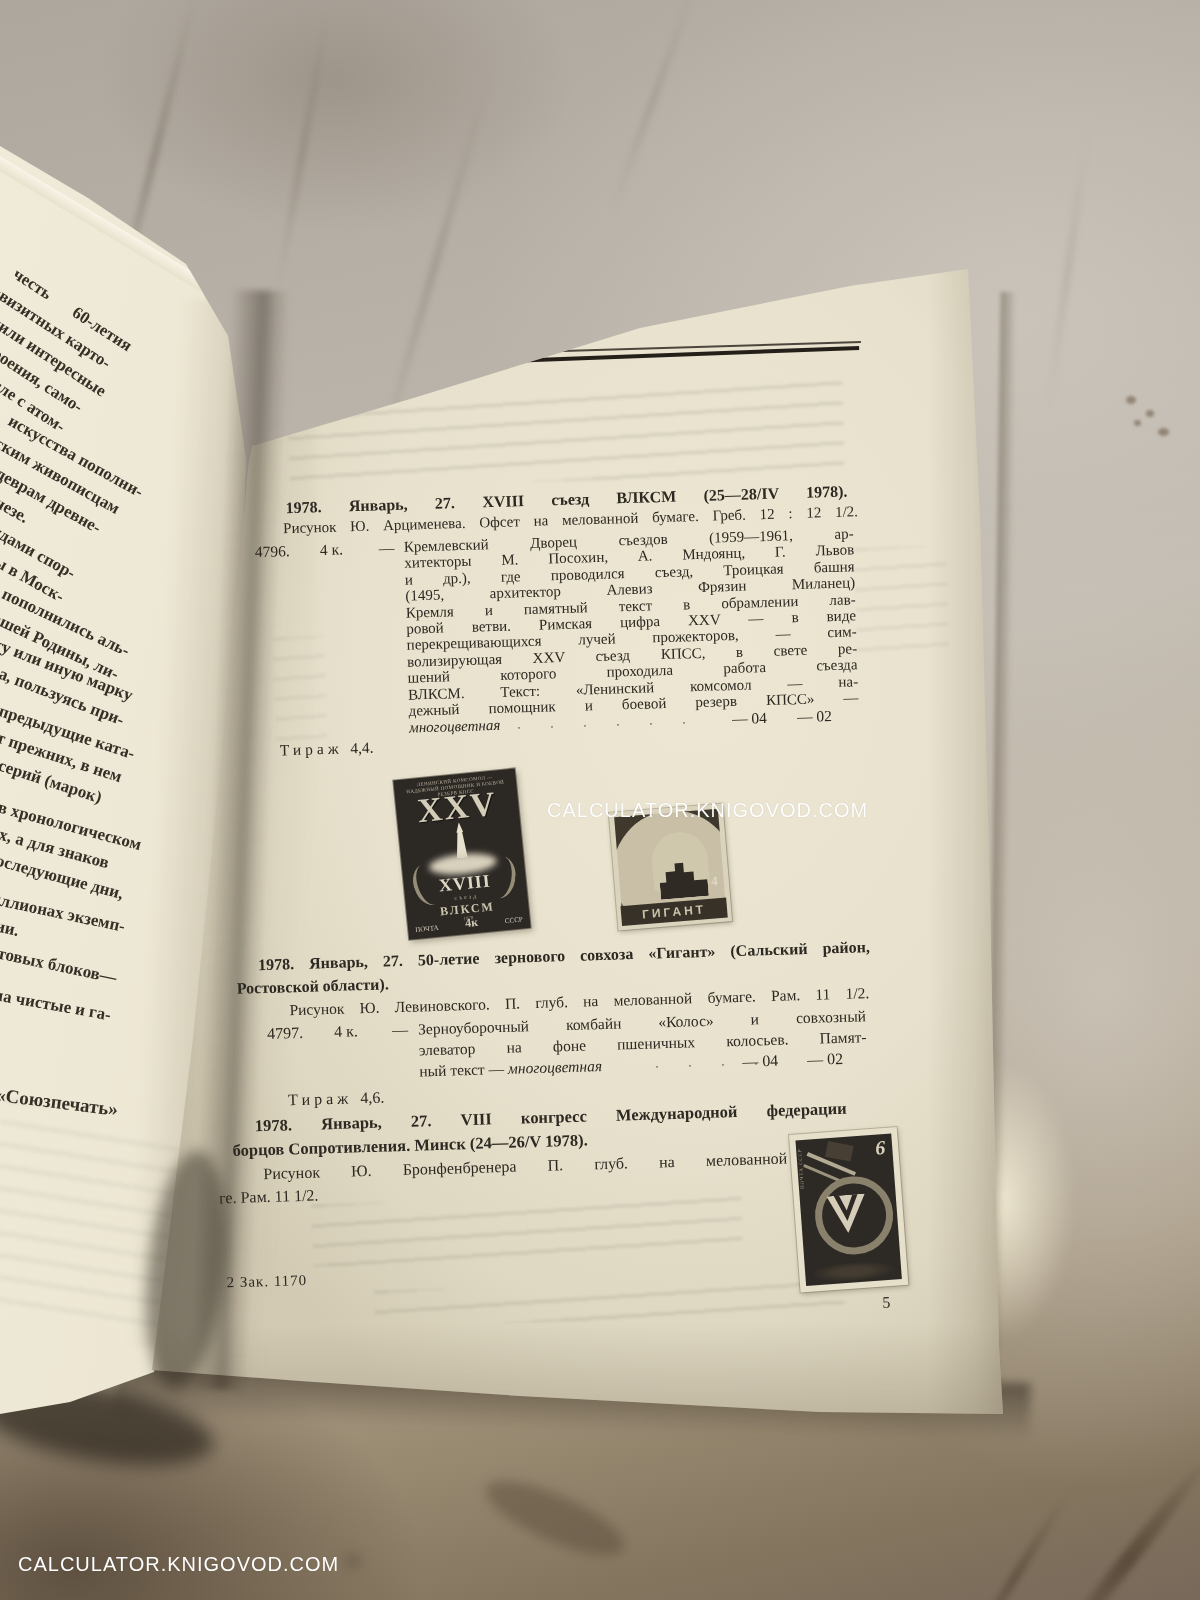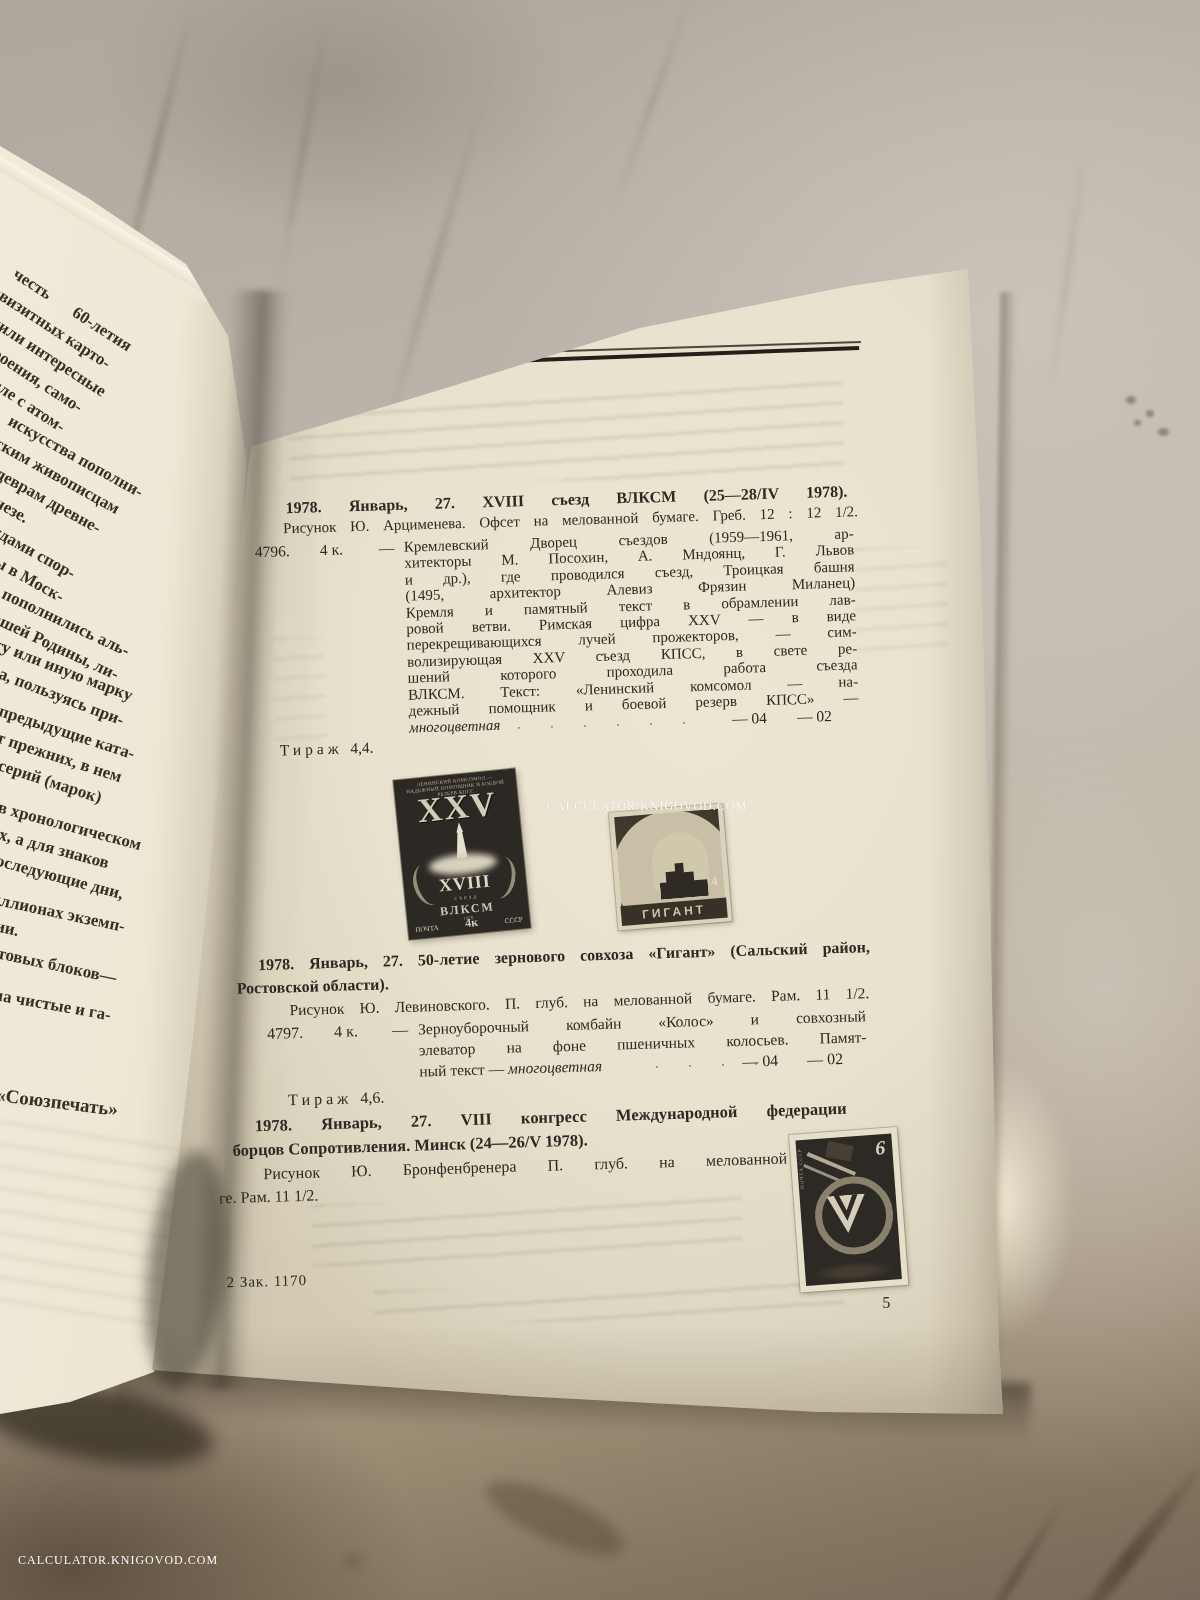--- a/index.html
+++ b/index.html
@@ -112,21 +112,21 @@
   .s3-bar1{left:8px;top:24px;width:52px;height:4px;background:#b3aa93;transform:rotate(27deg);}
   .s3-bar2{left:4px;top:34px;width:44px;height:3px;background:#9c937d;transform:rotate(27deg);}
   .s3-flag{left:30px;top:6px;width:26px;height:16px;background:#473f33;transform:rotate(15deg);}
   .s3-ring{left:14px;top:40px;width:64px;height:64px;border:7px solid #8a816c;border-radius:50%;}
   .s3-tri{left:26px;top:58px;width:40px;height:38px;background:#d5cdb7;clip-path:polygon(2% 0,98% 0,50% 100%);}
   .s3-v{left:34px;top:58px;width:24px;height:26px;background:#2d2925;clip-path:polygon(0 0,22% 0,50% 60%,78% 0,100% 0,50% 100%);}
   .s3-bottom{left:8px;bottom:2px;width:80px;height:18px;background:radial-gradient(ellipse at center,#443c30 30%,rgba(68,60,48,0) 75%);}
   .s3-corner{left:1px;top:8px;color:#a79e87;font-size:5px;letter-spacing:1px;writing-mode:vertical-rl;transform:rotate(180deg);}
 
   
-  .wm{position:absolute;color:#ffffff;font-family:Liberation Serif, serif;font-size:12px;
+  .wm{position:absolute;color:#ffffff;font-family:Liberation Sans, sans-serif;font-size:20px;
       letter-spacing:1px;text-shadow:0 0 1px rgba(0,0,0,.2);}
 </style>
 </head>
 <body>
 
 <div class="scene">
 
   <div class="marble"></div>
   <div class="vein gray" style="left:150px;top:-20px;width:7px;height:360px;transform:rotate(14deg);"></div>
   <div class="vein gray" style="left:300px;top:0;width:6px;height:300px;transform:rotate(10deg);opacity:.7;"></div>

